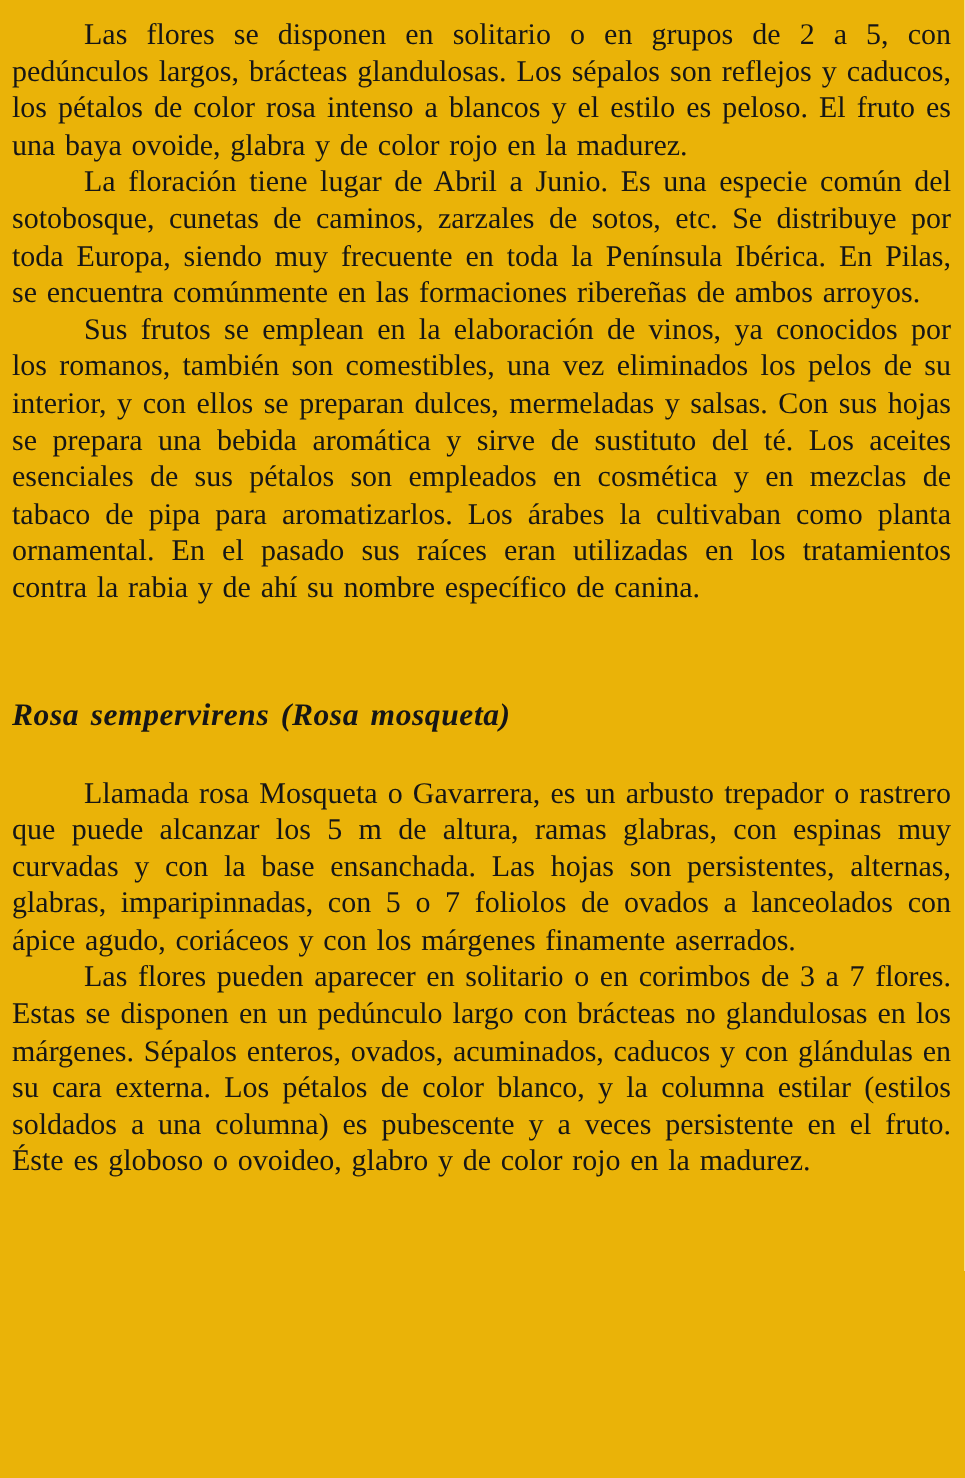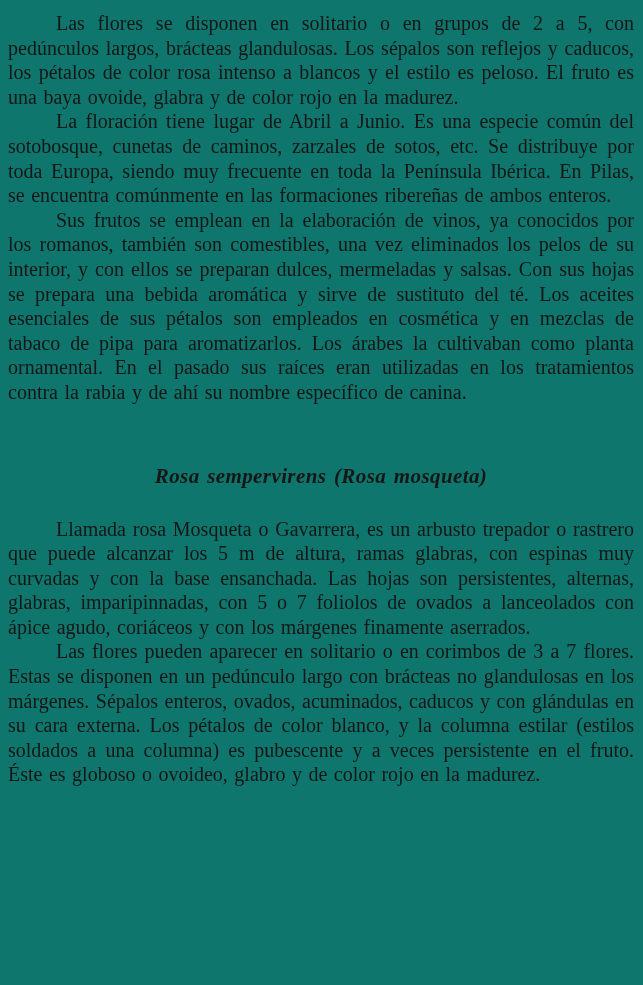--- a/index.html
+++ b/index.html
@@ -4,21 +4,21 @@
 <style>
   html, body {
     margin: 0;
     padding: 0;
     background: #ffffff;
   }
   .page {
     position: relative;
     width: 643px;
     height: 985px;
-    background: #0f766e;
+    background: #eab308;
     box-sizing: border-box;
     padding: 11px 9px 0 8px;
     overflow: hidden;
     font-family: "Liberation Serif", serif;
   }
   .para {
     margin: 0;
     font-size: 20px;
     line-height: 24.6px;
     color: #161616;
@@ -26,29 +26,28 @@
     text-indent: 48px;
     word-spacing: 1.5px;
   }
   .heading {
     margin: 59px 0 28px 0;
     font-size: 21px;
     line-height: 25px;
     font-weight: 700;
     font-style: italic;
     color: #161616;
-    text-align: center;
     text-indent: 0;
     letter-spacing: 0.4px;
     word-spacing: 2px;
   }
 </style>
 </head>
 <body>
 
 <div class="page">
   <p class="para">Las flores se disponen en solitario o en grupos de 2 a 5, con pedúnculos largos, brácteas glandulosas. Los sépalos son reflejos y caducos, los pétalos de color rosa intenso a blancos y el estilo es peloso. El fruto es una baya ovoide, glabra y de color rojo en la madurez.</p>
-  <p class="para">La floración tiene lugar de Abril a Junio. Es una especie común del sotobosque, cunetas de caminos, zarzales de sotos, etc. Se distribuye por toda Europa, siendo muy frecuente en toda la Península Ibérica. En Pilas, se encuentra comúnmente en las formaciones ribereñas de ambos enteros.</p>
+  <p class="para">La floración tiene lugar de Abril a Junio. Es una especie común del sotobosque, cunetas de caminos, zarzales de sotos, etc. Se distribuye por toda Europa, siendo muy frecuente en toda la Península Ibérica. En Pilas, se encuentra comúnmente en las formaciones ribereñas de ambos arroyos.</p>
   <p class="para">Sus frutos se emplean en la elaboración de vinos, ya conocidos por los romanos, también son comestibles, una vez eliminados los pelos de su interior, y con ellos se preparan dulces, mermeladas y salsas. Con sus hojas se prepara una bebida aromática y sirve de sustituto del té. Los aceites esenciales de sus pétalos son empleados en cosmética y en mezclas de tabaco de pipa para aromatizarlos. Los árabes la cultivaban como planta ornamental. En el pasado sus raíces eran utilizadas en los tratamientos contra la rabia y de ahí su nombre específico de canina.</p>
   <h2 class="heading">Rosa sempervirens (Rosa mosqueta)</h2>
   <p class="para">Llamada rosa Mosqueta o Gavarrera, es un arbusto trepador o rastrero que puede alcanzar los 5 m de altura, ramas glabras, con espinas muy curvadas y con la base ensanchada. Las hojas son persistentes, alternas, glabras, imparipinnadas, con 5 o 7 foliolos de ovados a lanceolados con ápice agudo, coriáceos y con los márgenes finamente aserrados.</p>
   <p class="para">Las flores pueden aparecer en solitario o en corimbos de 3 a 7 flores. Estas se disponen en un pedúnculo largo con brácteas no glandulosas en los márgenes. Sépalos enteros, ovados, acuminados, caducos y con glándulas en su cara externa. Los pétalos de color blanco, y la columna estilar (estilos soldados a una columna) es pubescente y a veces persistente en el fruto. Éste es globoso o ovoideo, glabro y de color rojo en la madurez.</p>
 </div>
 
 </body></html>

